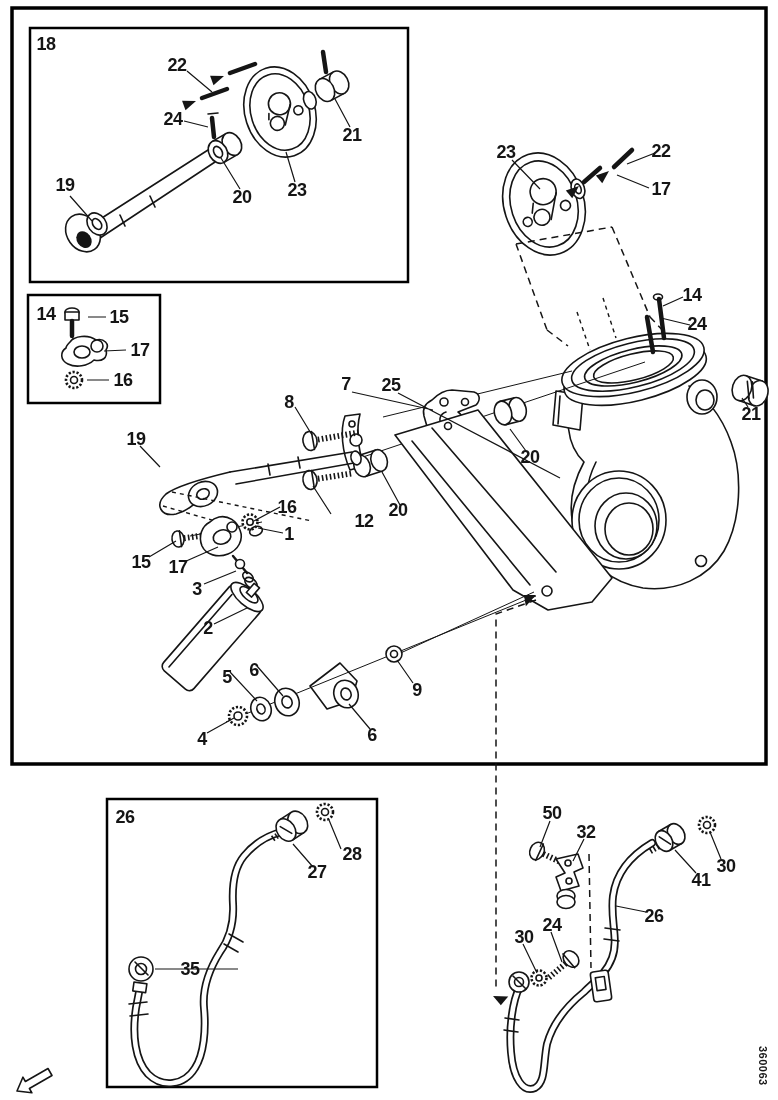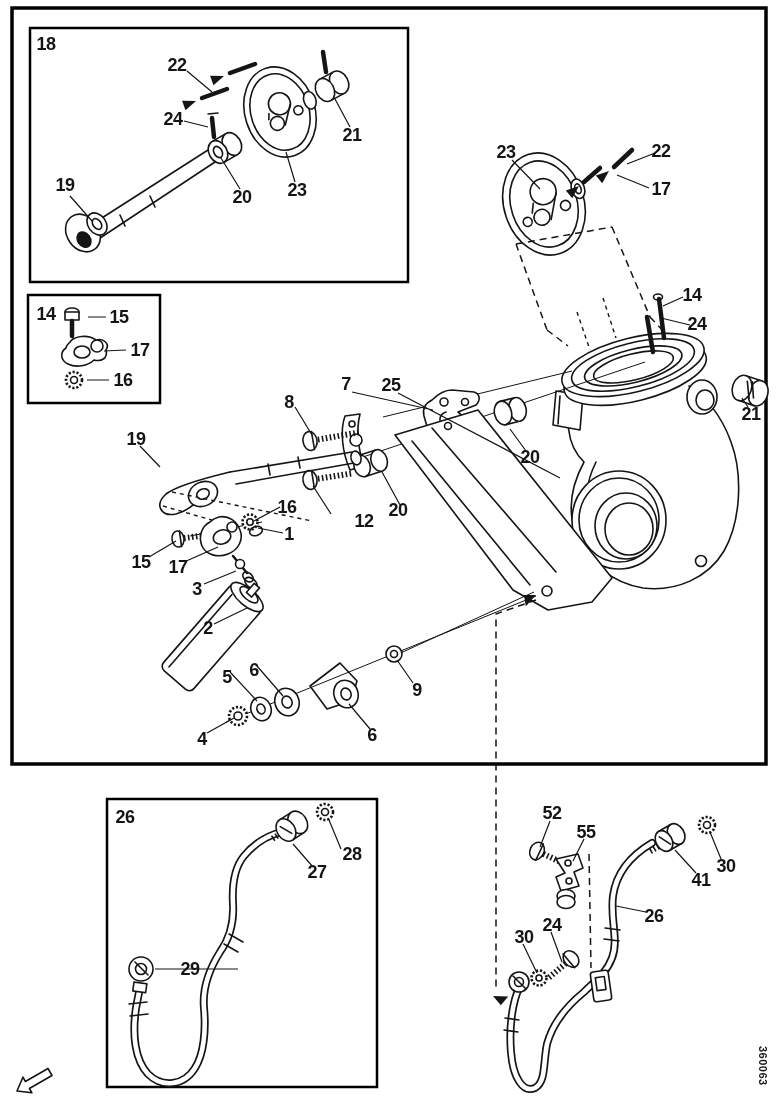--- a/index.html
+++ b/index.html
@@ -441,23 +441,23 @@
       <div class="callout" style="left: 197px; top: 589px;">3</div>
       <div class="callout" style="left: 208px; top: 628px;">2</div>
       <div class="callout" style="left: 227px; top: 677px;">5</div>
       <div class="callout" style="left: 254px; top: 670px;">6</div>
       <div class="callout" style="left: 202px; top: 739px;">4</div>
       <div class="callout" style="left: 372px; top: 735px;">6</div>
       <div class="callout" style="left: 417px; top: 690px;">9</div>
       <div class="callout" style="left: 125px; top: 817px;">26</div>
       <div class="callout" style="left: 352px; top: 854px;">28</div>
       <div class="callout" style="left: 317px; top: 872px;">27</div>
-      <div class="callout" style="left: 190px; top: 969px;">29</div>
-      <div class="callout" style="left: 552px; top: 813px;">52</div>
-      <div class="callout" style="left: 586px; top: 832px;">55</div>
+      <div class="callout" style="left: 190px; top: 969px;">35</div>
+      <div class="callout" style="left: 552px; top: 813px;">50</div>
+      <div class="callout" style="left: 586px; top: 832px;">32</div>
       <div class="callout" style="left: 726px; top: 866px;">30</div>
       <div class="callout" style="left: 701px; top: 880px;">41</div>
       <div class="callout" style="left: 654px; top: 916px;">26</div>
       <div class="callout" style="left: 552px; top: 925px;">24</div>
       <div class="callout" style="left: 524px; top: 937px;">30</div>
     </div>
 
 <div class="fig-num">360063</div>
 
 </div>

